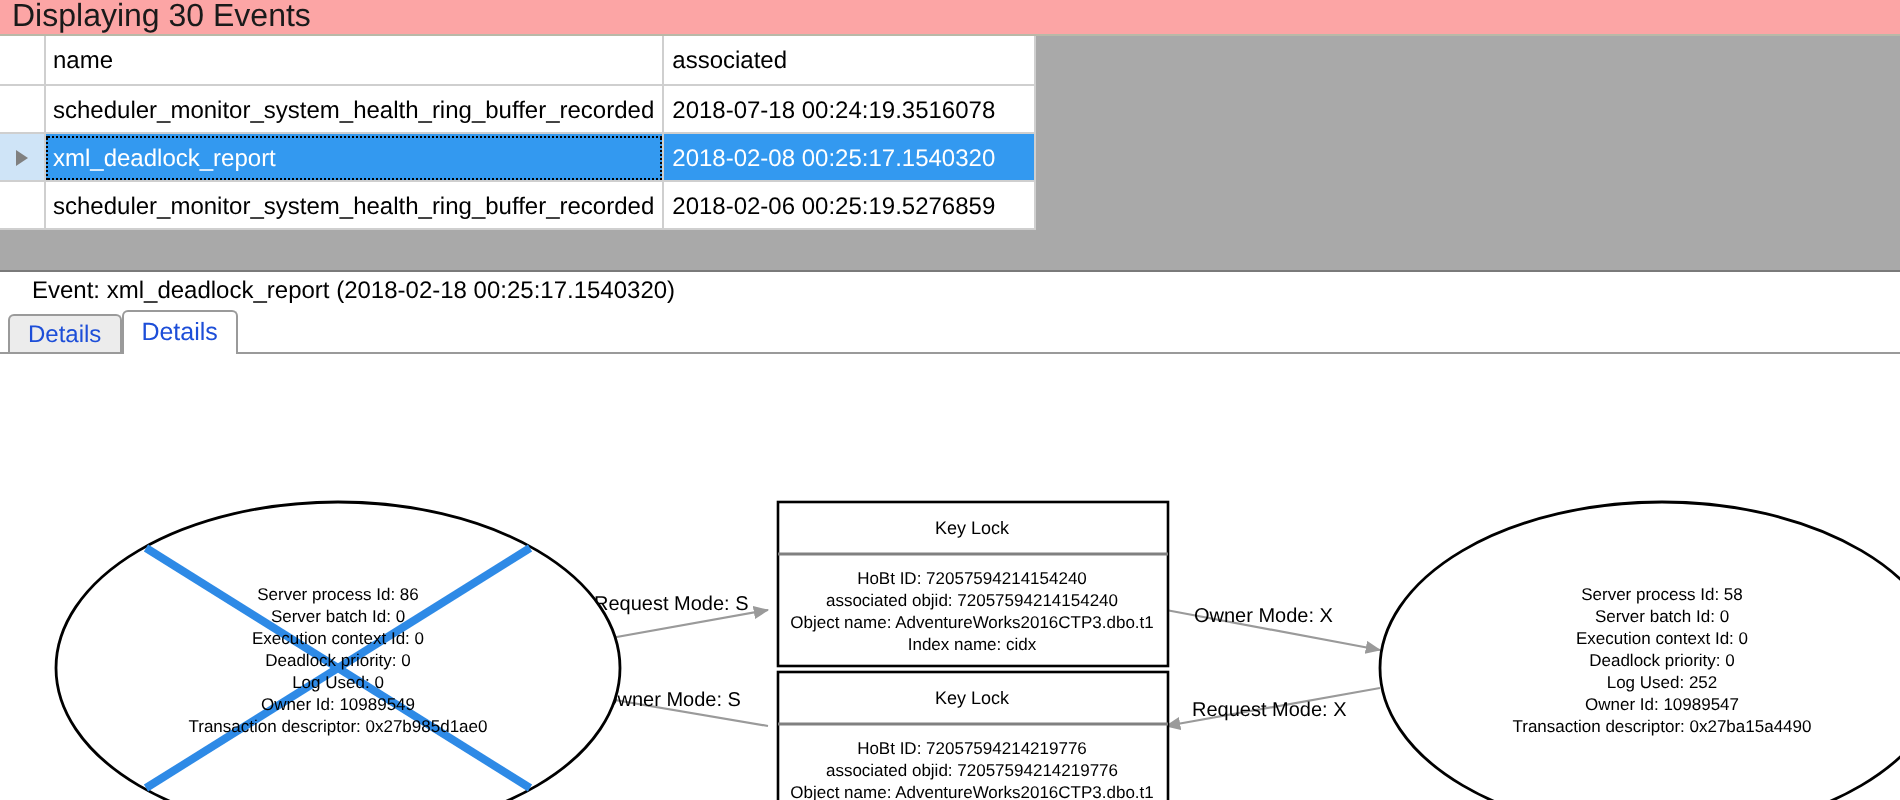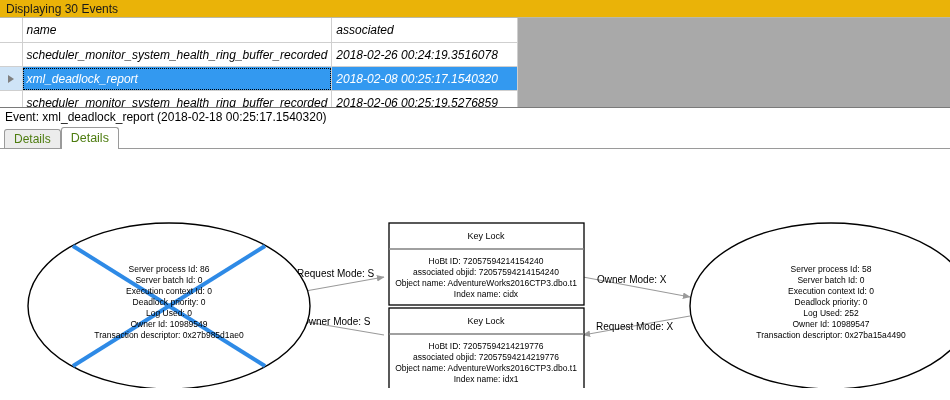--- a/index.html
+++ b/index.html
@@ -13,37 +13,36 @@
     overflow: hidden;
     font-family: "Liberation Sans", sans-serif;
     font-size: 12px;
     color: #000000;
   }
 
   
   #events-banner {
     height: 18px;
     line-height: 18px;
-    background: #eab308;
+    background: #fca5a5;
     border-bottom: 1px solid #b9b9a8;
     padding-left: 6px;
-    font-size: 12px;
+    font-size: 16px;
     color: #1a1a1a;
     box-sizing: border-box;
   }
 
   
   #events-grid {
     position: relative;
-    height: 90px;
+    height: 118px;
     background: #a9a9a9;
     border-bottom: 1px solid #7a7a7a;
     box-sizing: border-box;
     overflow: hidden;
-    font-style: italic;
   }
   table.grid {
     border-collapse: collapse;
     table-layout: fixed;
     background: #ffffff;
     font-size: 12px;
   }
   table.grid col.c-sel  { width: 22px; }
   table.grid col.c-name { width: 288px; }
   table.grid col.c-ts   { width: 186px; }
@@ -83,21 +82,21 @@
     border-left: 6px solid #808080;
     border-top: 4px solid transparent;
     border-bottom: 4px solid transparent;
     vertical-align: middle;
   }
 
   
   #event-header {
     height: 19px;
     line-height: 19px;
-    padding-left: 5px;
+    padding-left: 16px;
     font-size: 12px;
     background: #ffffff;
     box-sizing: border-box;
   }
 
   
   #tabstrip {
     height: 21px;
     position: relative;
     padding-left: 4px;
@@ -109,21 +108,21 @@
     height: 20px;
     line-height: 19px;
     padding: 0 9px;
     font-size: 12px;
     border: 1px solid #9a9a9a;
     border-bottom: none;
     border-radius: 3px 3px 0 0;
     background: #ececec;
     position: relative;
     top: 1px;
-    color: #4d7c0f;
+    color: #1d4ed8;
     vertical-align: bottom;
   }
   .tab.active {
     background: #ffffff;
     height: 21px;
     line-height: 20px;
     top: 0;
     z-index: 3;
     font-size: 12.5px;
   }
@@ -173,21 +172,21 @@
       <tr>
         <th class="sel-cell"></th>
         <th>name</th>
         <th>associated</th>
       </tr>
     </thead>
     <tbody>
       <tr>
         <td class="sel-cell"></td>
         <td class="data-cell name-cell">scheduler_monitor_system_health_ring_buffer_recorded</td>
-        <td class="data-cell">2018-02-26 00:24:19.3516078</td>
+        <td class="data-cell">2018-07-18 00:24:19.3516078</td>
       </tr>
       <tr class="row-selected">
         <td class="sel-cell">
           <span class="row-arrow"></span>
         </td>
         <td class="data-cell name-cell">xml_deadlock_report</td>
         <td class="data-cell">2018-02-08 00:25:17.1540320</td>
       </tr>
       <tr>
         <td class="sel-cell"></td>

